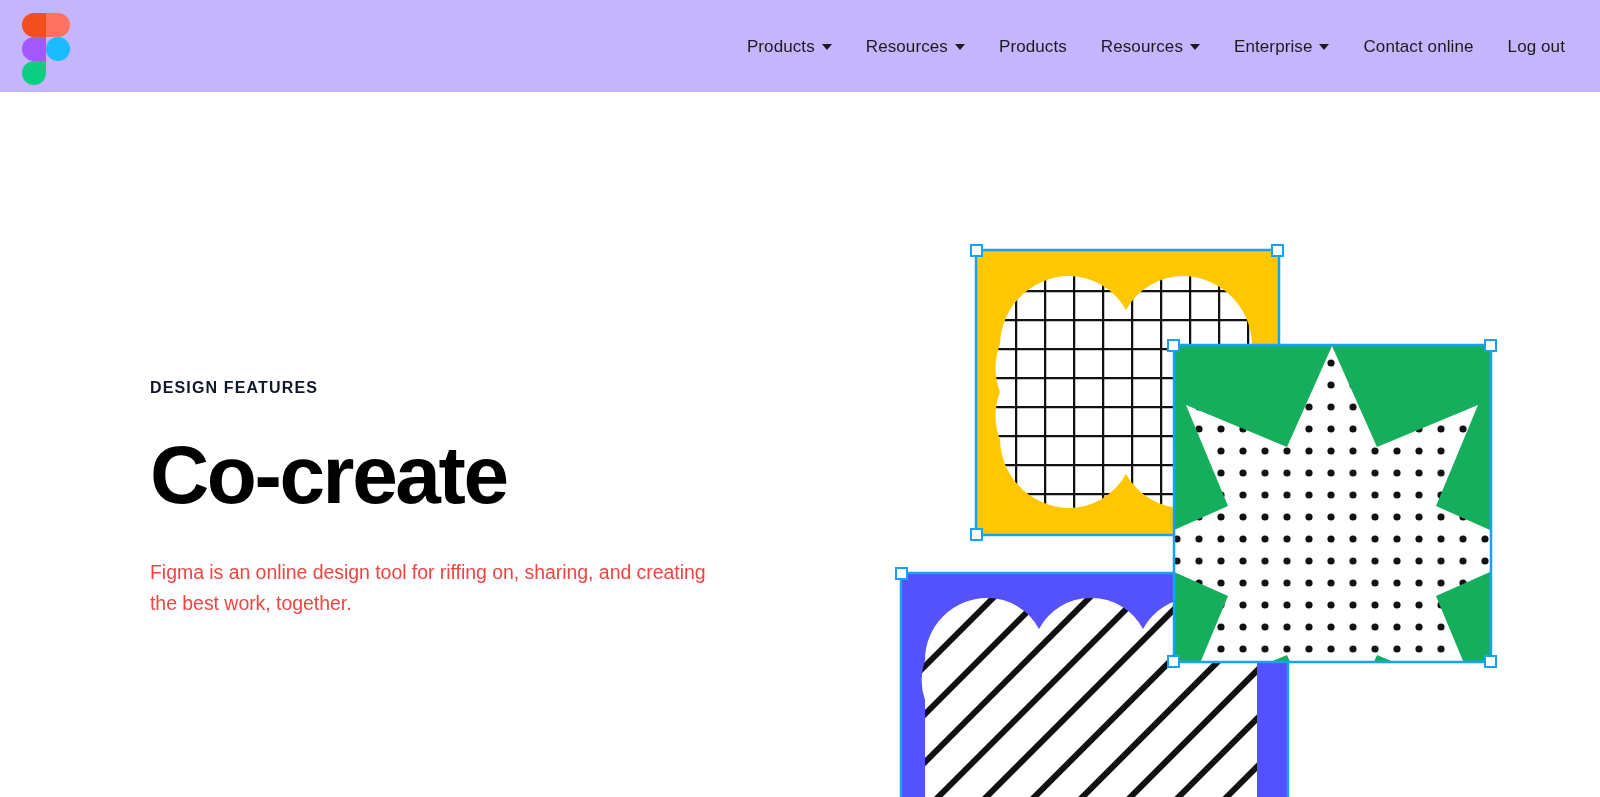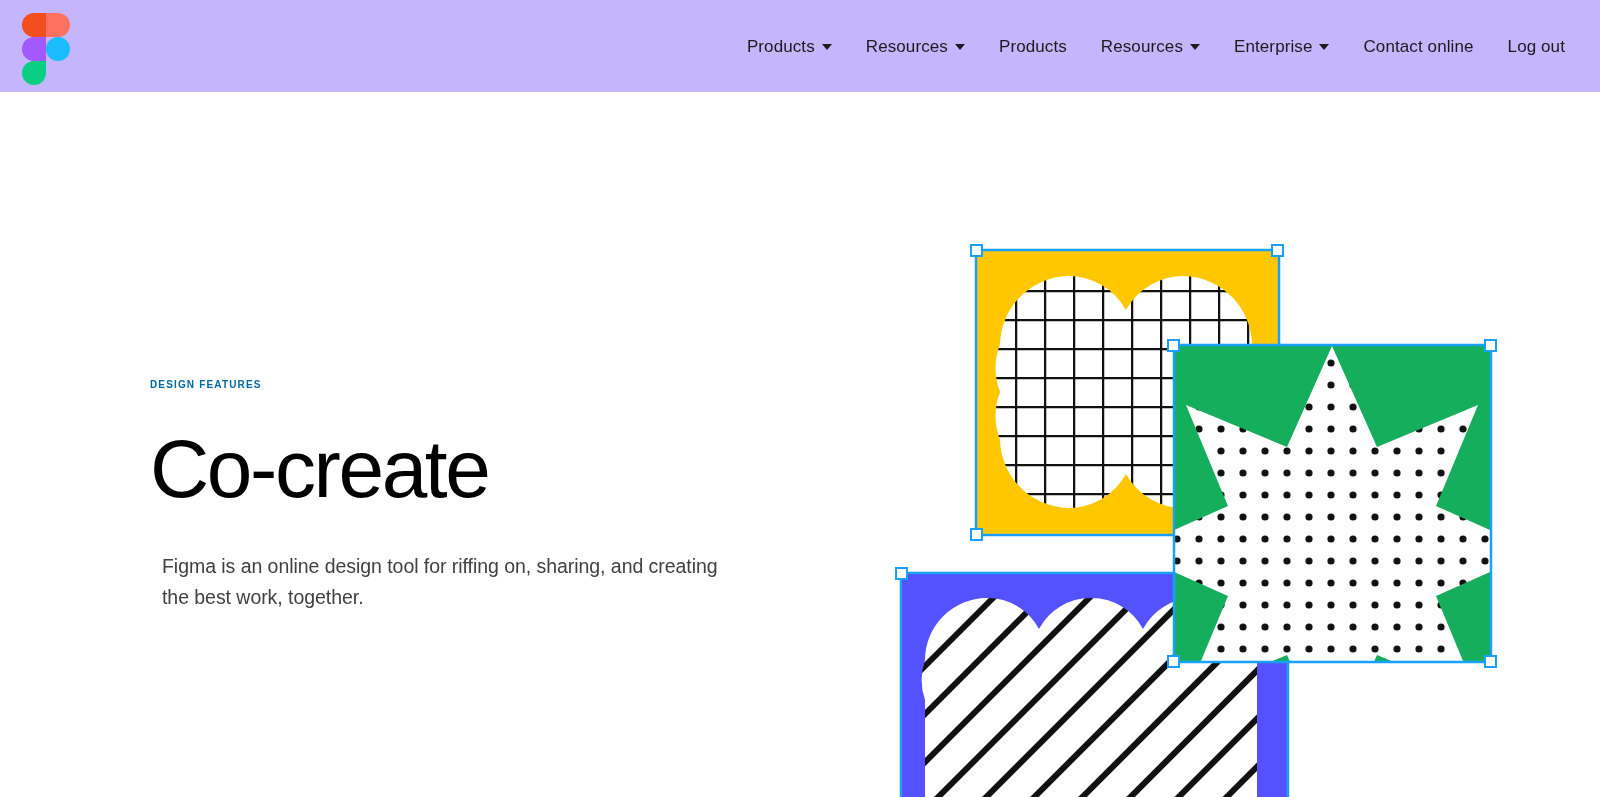--- a/index.html
+++ b/index.html
@@ -76,43 +76,43 @@
   }
 
   
   .hero-text {
     position: absolute;
     left: 150px;
     top: 380px;
     width: 620px;
   }
   .eyebrow {
-    font-size: 10px;
+    font-size: 16px;
     font-weight: 700;
     letter-spacing: 1.15px;
-    color: #0369a1;
+    color: #0f172a;
     margin: 0 0 38px 0;
     line-height: 1;
   }
   .headline {
     font-size: 82px;
-    font-weight: 400;
+    font-weight: 700;
     line-height: 0.99;
     letter-spacing: -2.4px;
     color: #000000;
     margin: 16px 0 42px 0;
     max-width: 480px;
   }
   .subcopy {
     font-size: 19.5px;
     line-height: 1.56;
     font-weight: 400;
-    color: #404040;
+    color: #ef4444;
     letter-spacing: -0.05px;
-    margin: 12px;
+    margin: 0;
     max-width: 560px;
   }
 
   
   .artwork {
     position: absolute;
     left: 0; top: 0;
     width: 1600px;
     height: 797px;
     pointer-events: none;

